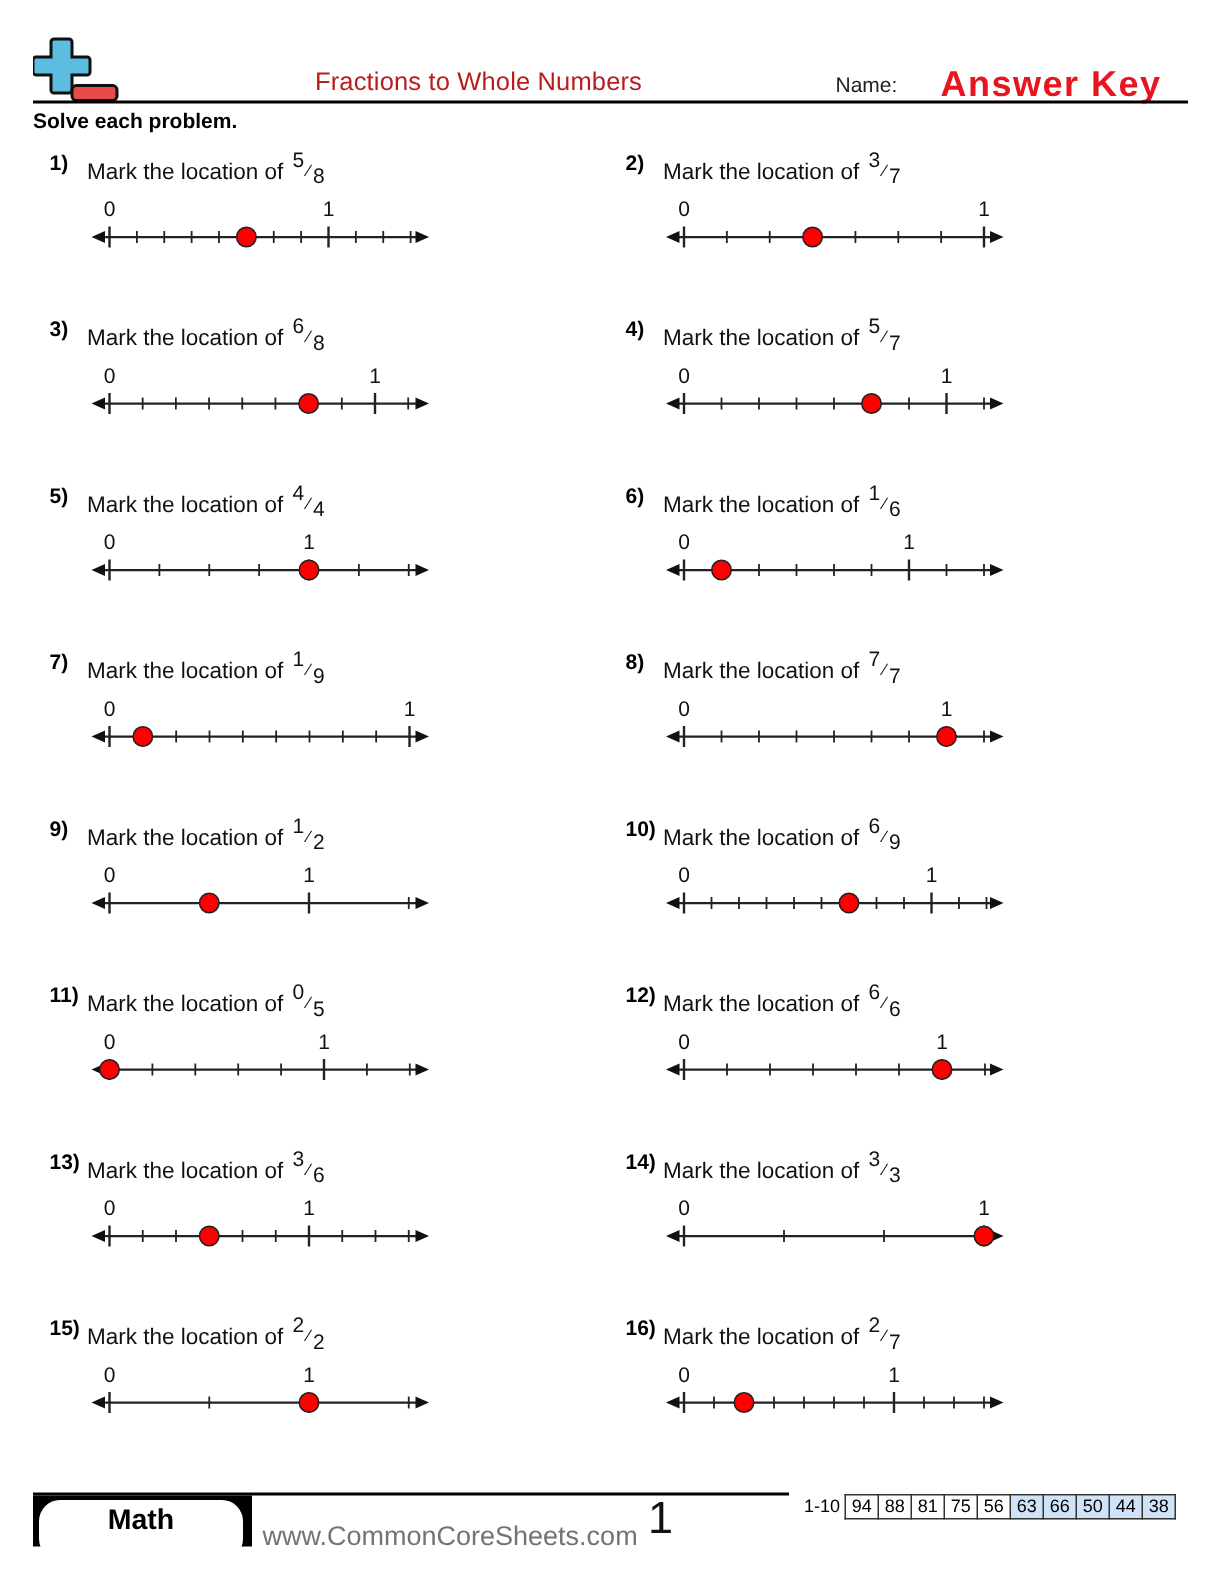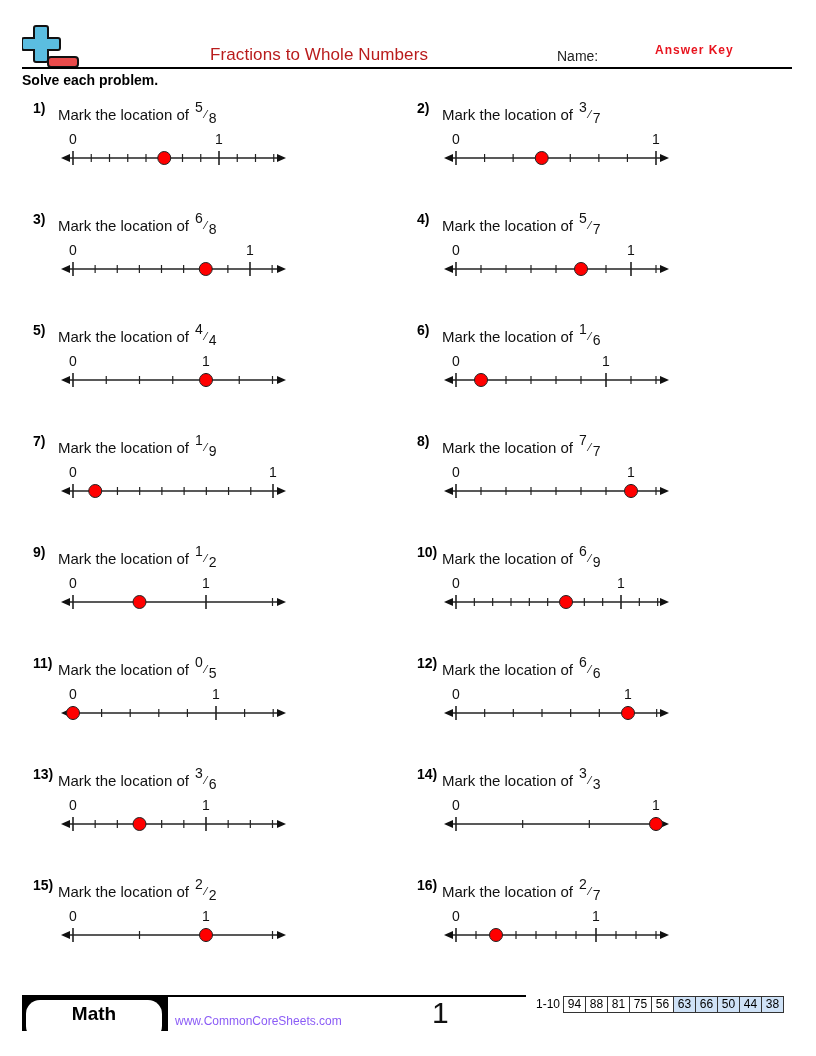--- a/index.html
+++ b/index.html
@@ -1,38 +1,38 @@
 <!DOCTYPE html>
 <html><head>
 <meta charset="utf-8">
 <style>
   html, body { margin: 0; padding: 0; background: #ffffff; }
   body { width: 816px; height: 1056px; position: relative; overflow: hidden;
          font-family: "Liberation Sans", "DejaVu Sans", sans-serif; color: #000; }
   .logo { position: absolute; left: 22px; top: 24px; width: 58px; height: 44px; }
   .title { position: absolute; left: 210px; top: 45px; font-size: 17px; color: #b91c1c; letter-spacing: 0.1px; text-align: right; }
   .name-label { position: absolute; left: 557px; top: 48px; font-size: 14px; color: #222; }
-  .answer-key { position: absolute; left: 655px; top: 43px; font-size: 12px; font-weight: bold; color: #e8141e; letter-spacing: 1px; }
+  .answer-key { position: absolute; left: 627px; top: 43px; font-size: 24px; font-weight: bold; color: #e8141e; letter-spacing: 1px; }
   .header-rule { position: absolute; left: 22px; top: 67px; width: 770px; height: 2px; background: #000; }
   .instructions { position: absolute; left: 22px; top: 72px; font-size: 14px; font-weight: bold; }
 
   .problem { position: absolute; width: 290px; height: 80px; }
   .pnum { position: absolute; left: 0; top: 0; font-size: 14px; font-weight: bold; }
   .ptext { position: absolute; top: 6px; font-size: 15px; color: #111; white-space: nowrap; }
   .frac-num { position: relative; top: -8px; font-size: 14px; margin-left: 2px; }
   .frac-slash { font-size: 11px; margin: 0 2px; position: relative; top: -2px; }
   .frac-den { position: relative; top: 3px; font-size: 14px; }
   .nl { position: absolute; left: 0; top: 0; overflow: visible; }
   .nl-label { position: absolute; font-size: 14px; color: #111; transform: translateX(-50%); }
 
   .footer-rule { position: absolute; left: 22px; top: 995px; width: 504px; height: 2px; background: #000; }
   .math-badge { position: absolute; left: 22px; top: 997px; width: 146px; height: 34px; background: #000; }
   .math-pill { position: absolute; left: 4px; top: 3px; width: 136px; height: 40px; background: #fff; border-radius: 14px;
                text-align: center; line-height: 27px; font-weight: bold; font-size: 19px; }
-  .website { position: absolute; left: 175px; top: 1014px; font-size: 12px; color: #8b5cf6; }
+  .website { position: absolute; left: 175px; top: 1014px; font-size: 18px; color: #737373; }
   .page-num { position: absolute; left: 432px; top: 996px; font-size: 30px; color: #111; }
 
   .score { position: absolute; left: 524px; top: 996px; border-collapse: collapse; font-size: 12px; }
   .score td { border: 1px solid #333; padding: 0 2px; height: 15px; text-align: center; min-width: 17px; line-height: 15px; }
   .score td.rl { border: none; text-align: right; padding-right: 3px; min-width: 34px; }
   .score td.blue { background: #cfe2f7; }
 </style>
 </head>
 <body>
 

